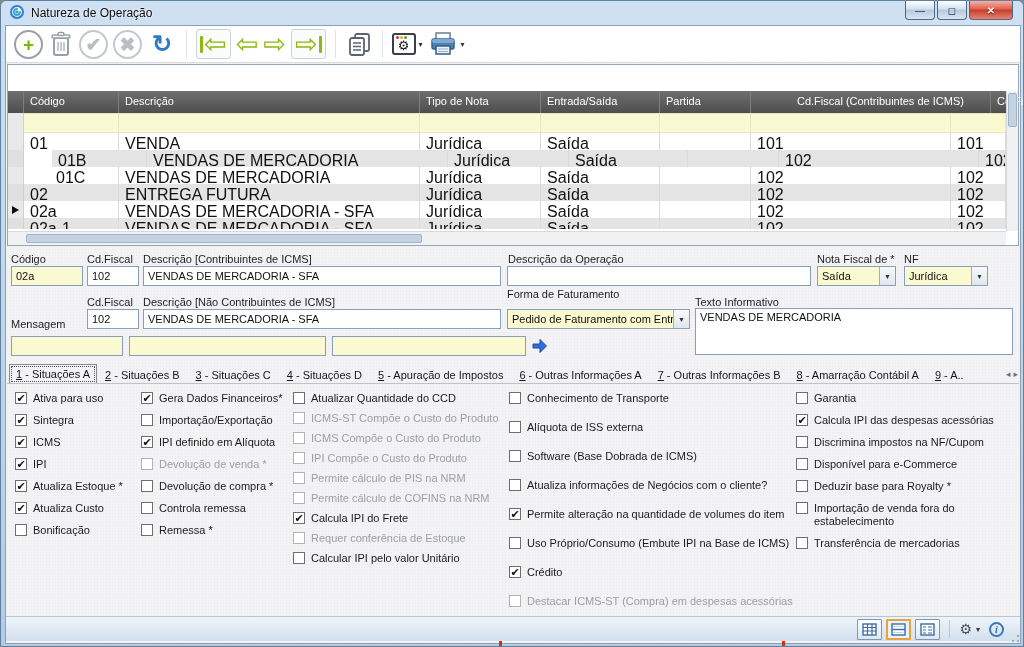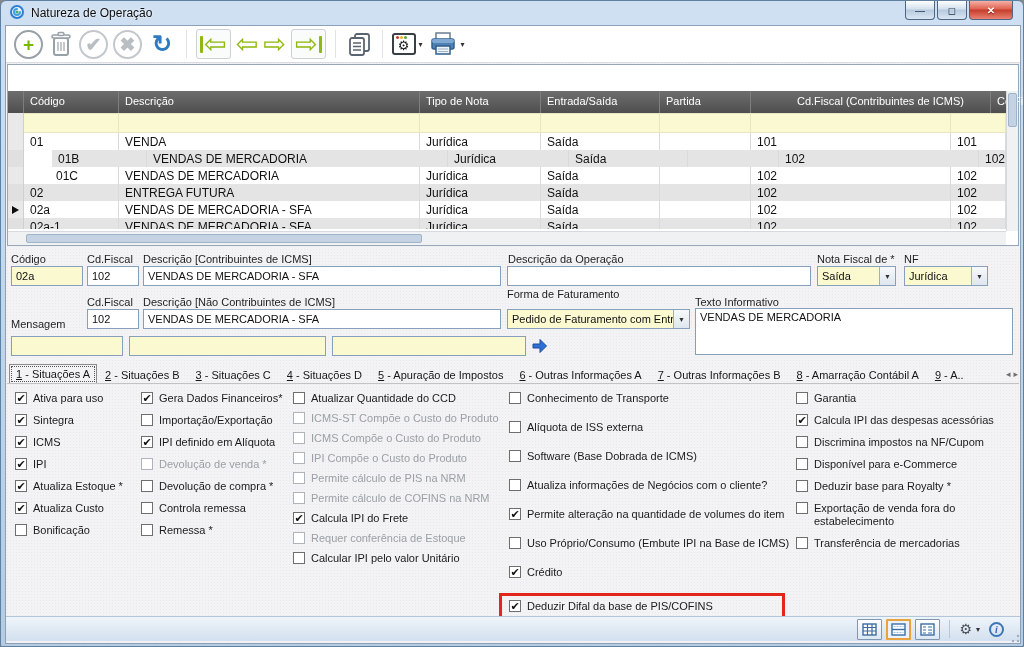--- a/index.html
+++ b/index.html
@@ -58,21 +58,21 @@
   .ghcell { color:#fff; font-size:11px; padding:4px 0 0 6px; border-right:1px solid #7e7e7e; flex:none; }
   .gutter { width:16px; flex:none; background:#e9e9ea; border-right:1px solid #cfcfcf;
     display:flex; align-items:center; justify-content:center; }
   .gutter.dark { background:linear-gradient(#6e6e6e,#4e4e4e); border-right:1px solid #7e7e7e; }
   .filterrow { position:absolute; left:0; top:48px; height:20px; right:12px; display:flex; background:#f2f2f2; }
   .fcell { background:#fbf9d2; border:1px solid #e8e6c0; border-left:none; flex:none; height:20px; }
   .grows { position:absolute; left:0; top:68px; right:12px; height:96px; overflow:hidden; }
   .grow { display:flex; height:17px; }
   .grow.alt .gcell { background:#e4e4e4; }
   .grow.alt .gutter { background:#e0e0e1; }
-  .gcell { font-size:12px; color:#111; padding:2px 0 0 6px; border-right:1px solid #dadada;
+  .gcell { font-size:16px; color:#111; padding:2px 0 0 6px; border-right:1px solid #dadada;
     background:#fff; flex:none; white-space:nowrap; overflow:hidden; }
   .marker { width:0; height:0; border-left:7px solid #0c0c0c;
     border-top:4px solid transparent; border-bottom:4px solid transparent; }
   .vscroll { position:absolute; right:0; top:26px; bottom:14px; width:12px;
     background:#f0f1f3; border-left:1px solid #d6d9dd; }
   .vthumb { position:absolute; left:1px; right:1px; top:2px; height:34px;
     background:#c4d2e2; border:1px solid #9fb4cb; border-radius:2px; }
   .hscroll { position:absolute; left:0; right:12px; bottom:0; height:14px;
     background:#f0f1f3; border-top:1px solid #d6d9dd; }
   .hthumb { position:absolute; left:18px; top:2px; width:396px; height:9px;
@@ -490,20 +490,24 @@
         <span>Permite alteração na quantidade de volumes do item</span>
       </label>
       <label class="cb">
         <span class="box"></span>
         <span>Uso Próprio/Consumo (Embute IPI na Base de ICMS)</span>
       </label>
       <label class="cb">
         <span class="box">✔</span>
         <span>Crédito</span>
       </label>
+      <label class="cb dis">
+        <span class="box"></span>
+        <span>Destacar ICMS-ST (Compra) em despesas acessórias</span>
+      </label>
       <label class="cb hl">
         <span class="box">✔</span>
         <span>Deduzir Difal da base de PIS/COFINS</span>
       </label>
     </div>
   <div class="cbcol" style="left:795px;width:208px;gap:9px">
       <label class="cb">
         <span class="box"></span>
         <span>Garantia</span>
       </label>
@@ -518,21 +522,21 @@
       <label class="cb">
         <span class="box"></span>
         <span>Disponível para e-Commerce</span>
       </label>
       <label class="cb">
         <span class="box"></span>
         <span>Deduzir base para Royalty *</span>
       </label>
       <label class="cb">
         <span class="box"></span>
-        <span>Exportação de venda fora do estabelecimento</span>
+        <span>Importação de venda fora do estabelecimento</span>
       </label>
       <label class="cb">
         <span class="box"></span>
         <span>Transferência de mercadorias</span>
       </label>
     </div>
 
   <div class="statusbar">
     <div class="vbtn">
       <svg width="15" height="13" viewBox="0 0 15 13">

